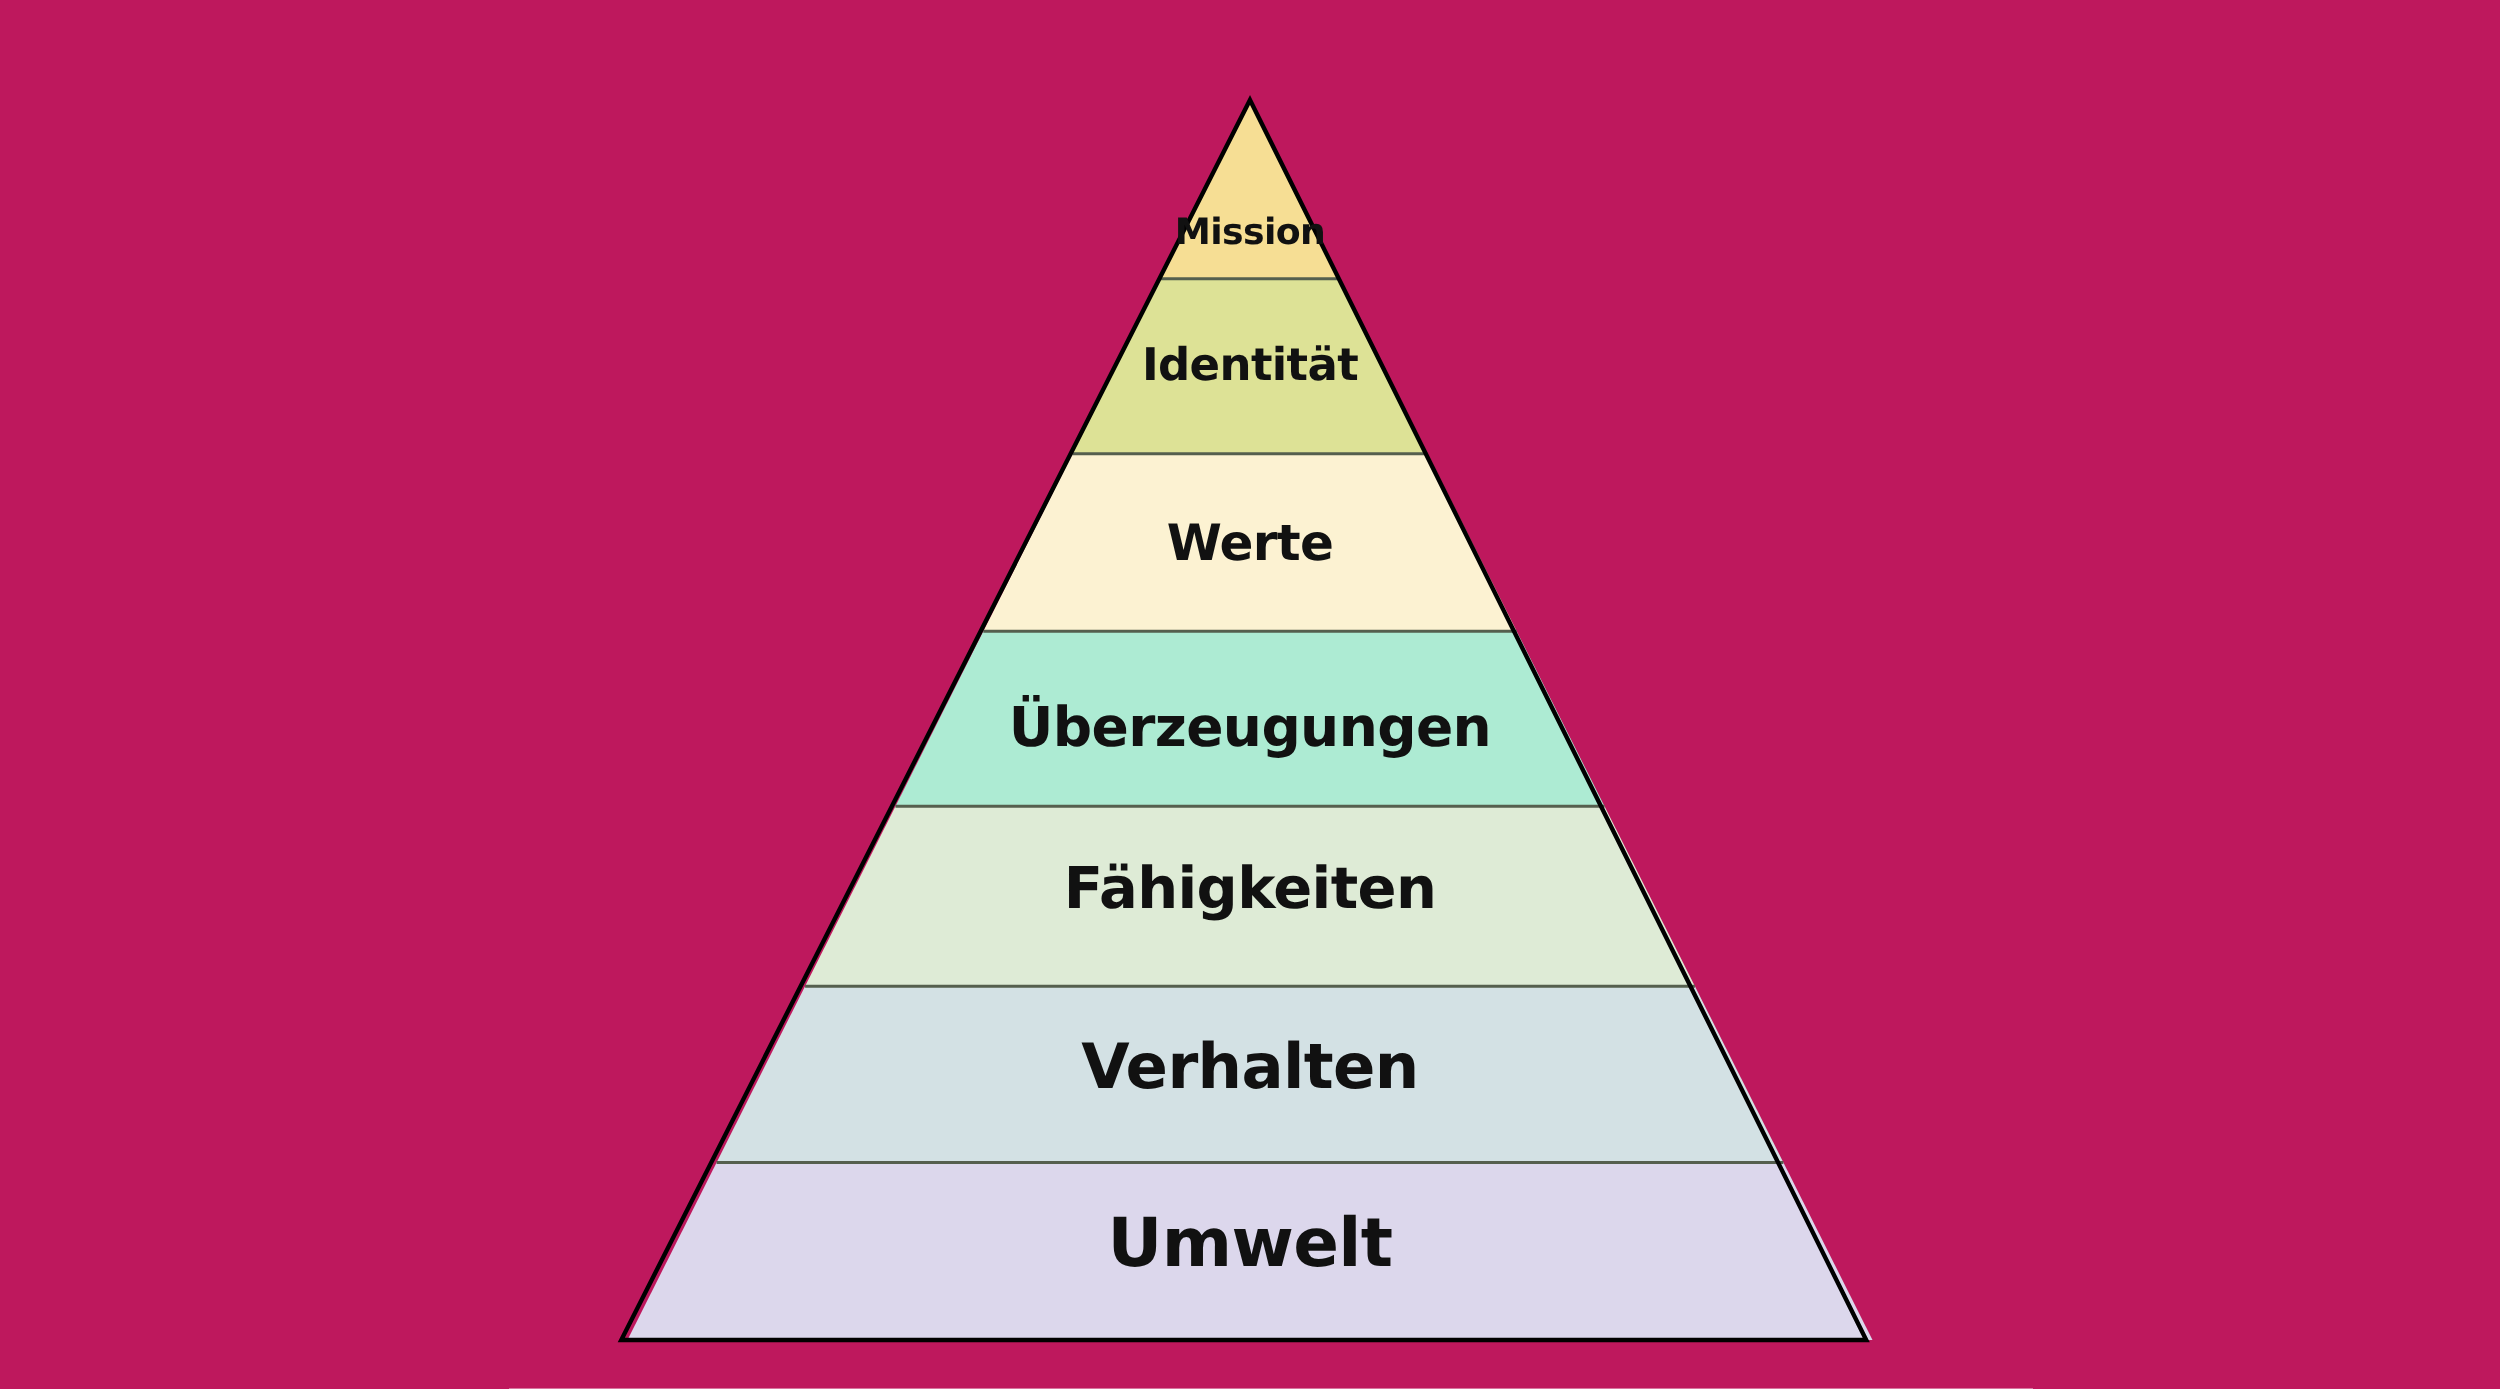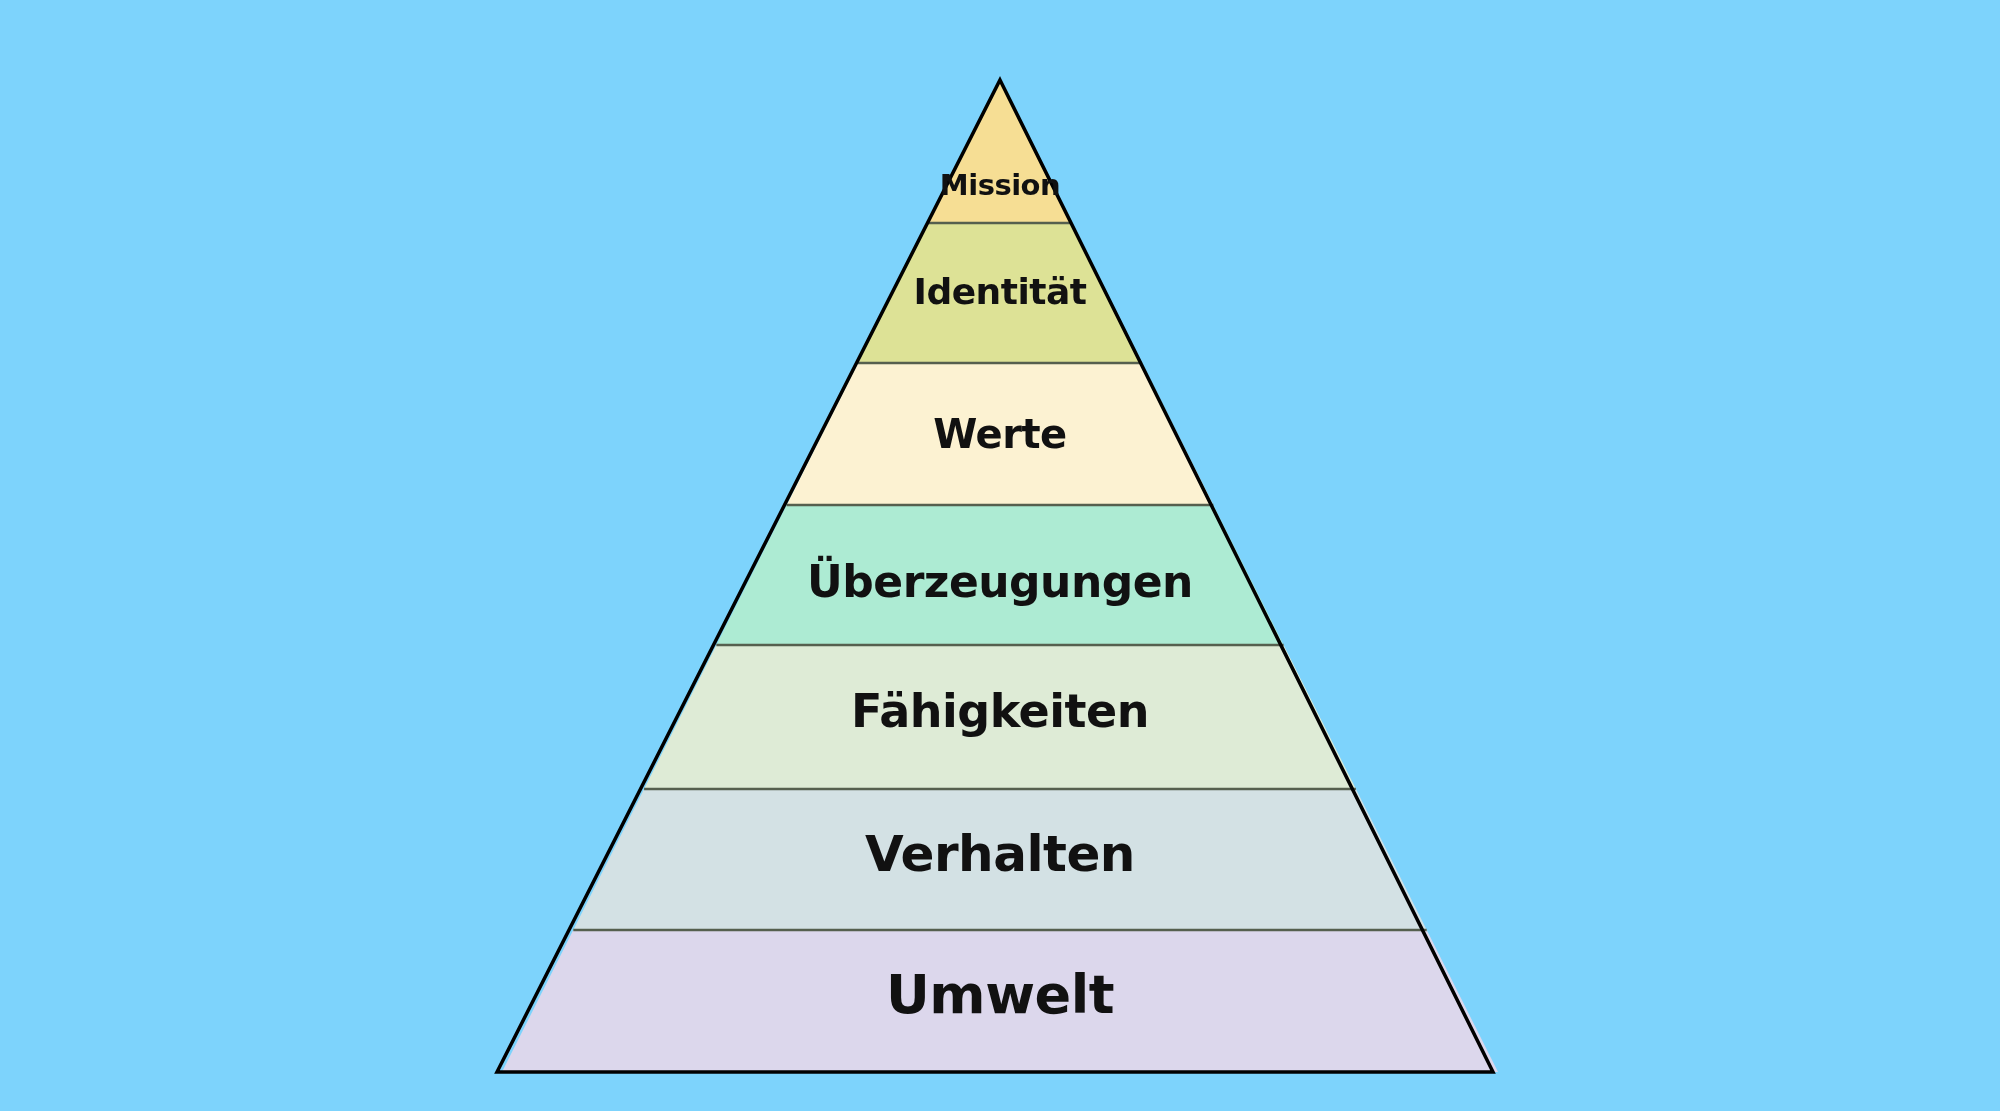--- a/index.html
+++ b/index.html
@@ -10,21 +10,21 @@
   body {
     width: 2000px;
     height: 1111px;
     overflow: hidden;
     font-family: "DejaVu Sans", sans-serif;
   }
   #pyramid-diagram {
     position: relative;
     width: 2000px;
     height: 1111px;
-    background: #7dd3fc;
+    background: #be185d;
   }
   #pyramid-svg {
     position: absolute;
     left: 0;
     top: 0;
     width: 2000px;
     height: 1111px;
     display: block;
   }
   .band-label {

